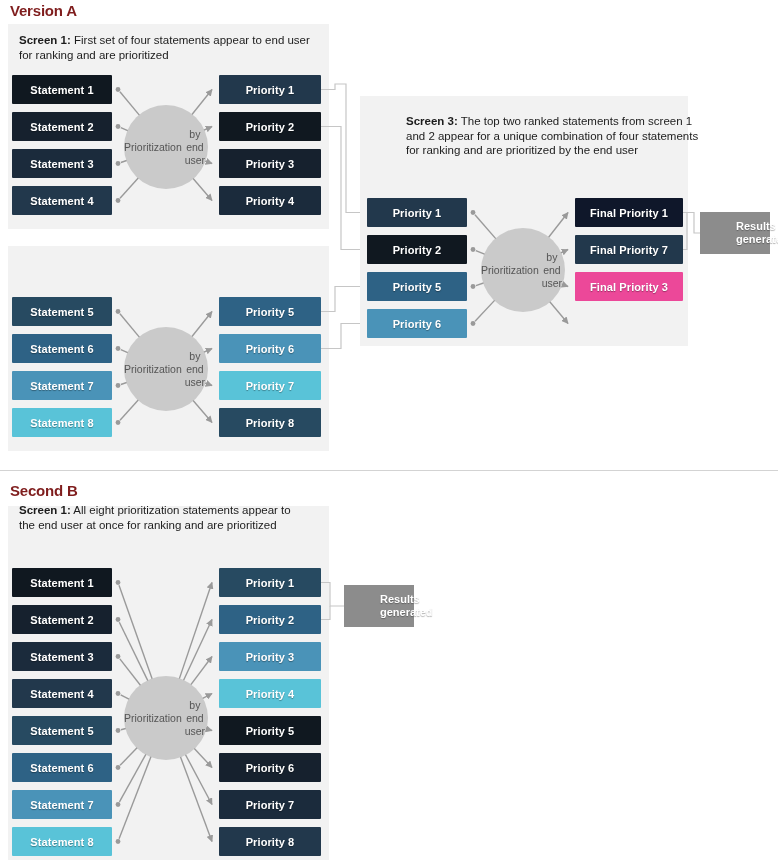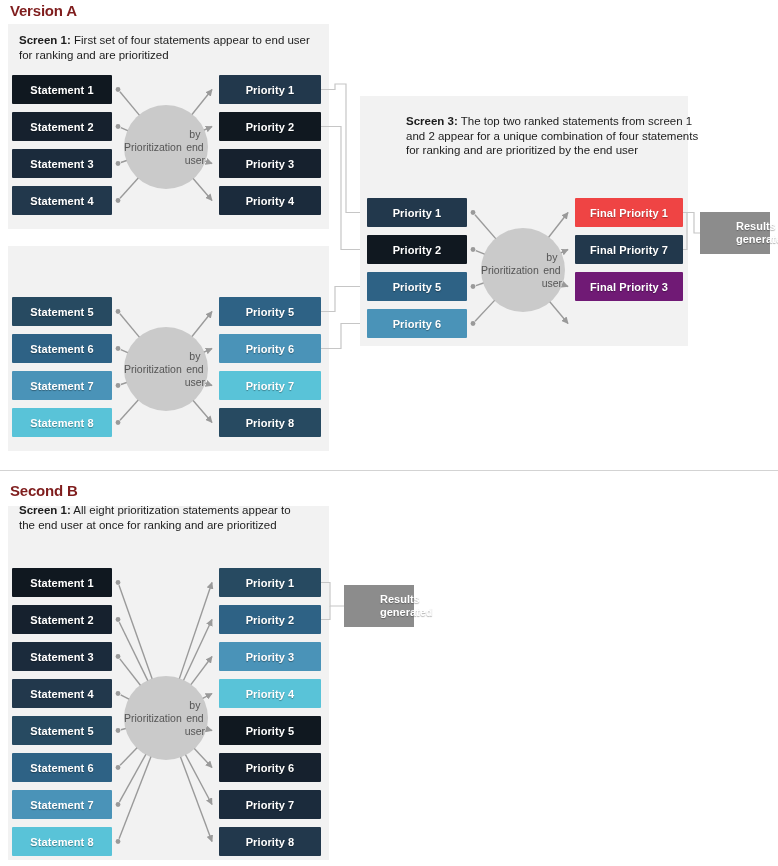--- a/index.html
+++ b/index.html
@@ -141,23 +141,23 @@
   <div class="panel" style="left:360px; top:96px; width:328px; height:250px;"></div>
   <div class="panel-caption" style="left:371px; top:114px; width:307px;margin-left:35px;">
     <b>Screen 3:</b><span> The top two ranked statements from screen 1 and 2 appear for a unique combination of four statements for ranking and are prioritized by the end user</span>
   </div>
 
   <div class="node" style="left: 367px; top: 198px; width: 100px; height: 29px; background: rgb(34, 56, 76);">Priority 1</div>
   <div class="node" style="left: 367px; top: 235px; width: 100px; height: 29px; background: rgb(16, 24, 32);">Priority 2</div>
   <div class="node" style="left: 367px; top: 272px; width: 100px; height: 29px; background: rgb(46, 98, 133);">Priority 5</div>
   <div class="node" style="left: 367px; top: 309px; width: 100px; height: 29px; background: rgb(74, 147, 184);">Priority 6</div>
 
-  <div class="node" style="left: 575px; top: 198px; width: 108px; height: 29px; background: #ef4444;">Final Priority 1</div>
+  <div class="node" style="left: 575px; top: 198px; width: 108px; height: 29px; background: #0f172a;">Final Priority 1</div>
   <div class="node" style="left: 575px; top: 235px; width: 108px; height: 29px; background: rgb(34, 56, 76);">Final Priority 7</div>
-  <div class="node" style="left: 575px; top: 272px; width: 108px; height: 29px; background: #701a75;">Final Priority 3</div>
+  <div class="node" style="left: 575px; top: 272px; width: 108px; height: 29px; background: #ec4899;">Final Priority 3</div>
 
   <div class="hub" style="left:481px; top:228px; width:84px; height:84px;">
     <span>Prioritization</span>
     <span>by end user</span>
   </div>
 
   <div class="results" style="left:700px; top:212px; width:70px; height:42px;">
     <span>Results</span>
     <span>generated</span>
   </div>

